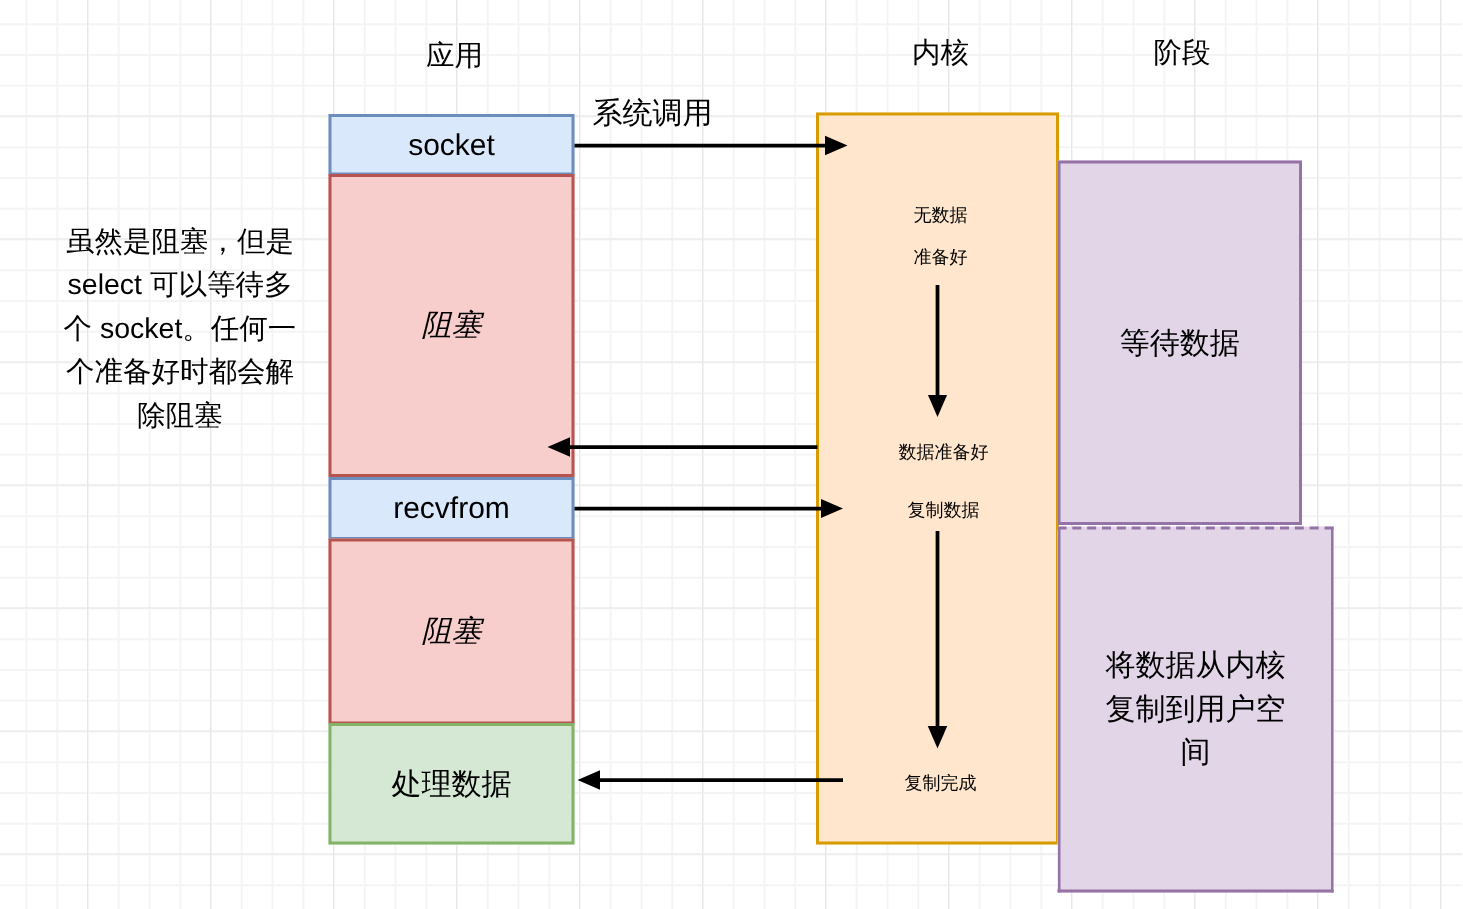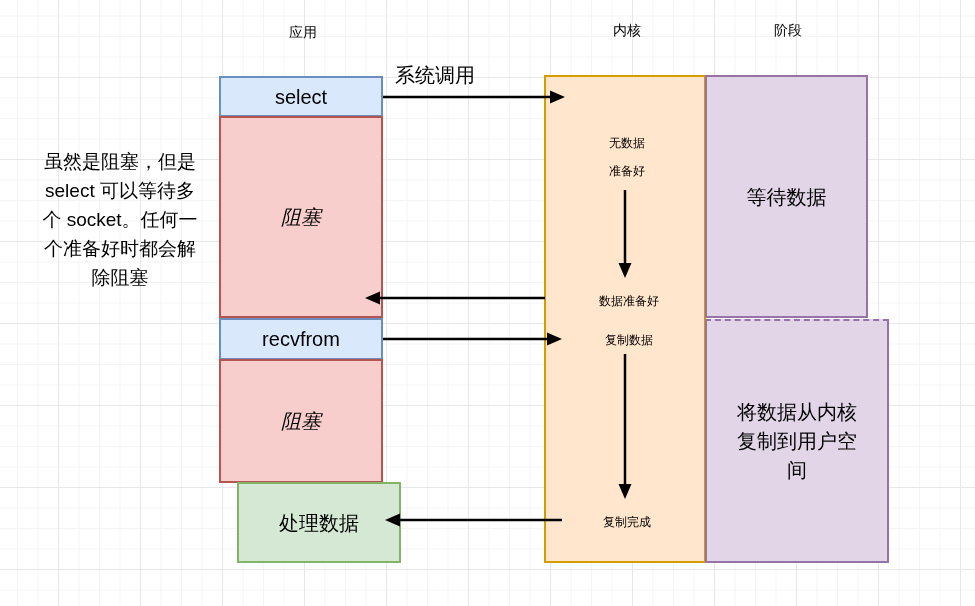--- a/index.html
+++ b/index.html
@@ -17,21 +17,21 @@
       linear-gradient(to bottom, #e7e7e7 1px, transparent 1px),
       linear-gradient(to right, #f4f4f4 1px, transparent 1px),
       linear-gradient(to bottom, #f4f4f4 1px, transparent 1px);
     background-size: 82px 82px, 82px 82px, 20.5px 20.5px, 20.5px 20.5px;
     background-position: 58px 0, 0 77px, 17px 0, 0 15.5px;
   }
   .hdr {
     position: absolute;
     width: 140px;
     text-align: center;
-    font-size: 14px;
+    font-size: 19px;
     color: var(--text, #000);
     font-family: Liberation Mono, monospace;
   }
   .note {
     position: absolute;
     left: 14px; top: 147px;
     width: 212px;
     font-size: 19px;
     line-height: 29px;
     text-align: center;
@@ -43,23 +43,23 @@
     align-items: center;
     justify-content: center;
     font-size: 20px;
     text-align: center;
     line-height: 28px;
     white-space: pre-line;
   }
   .blue   { background: var(--blue-fill, #dae8fc);   border: 2px solid var(--blue-stroke, #6c8ebf); }
   .red    { background: var(--red-fill, #f8cecc);    border: 2px solid var(--red-stroke, #b85450); font-style: italic; }
   .orange { background: var(--orange-fill, #ffe6cc); border: 2px solid var(--orange-stroke, #d79b00); }
-  .purple { background: var(--purple-fill, #e1d5e7); border: 2px solid var(--purple-stroke, #9673a6); }
+  .purple { background: var(--purple-fill, #e1d5e7); border: 2px solid var(--purple-stroke, #9673a6); margin-top: 32px; }
   .purple-dash-top { border-top-style: dashed; }
-  .green  { background: var(--green-fill, #d5e8d4);  border: 2px solid var(--green-stroke, #82b366); margin-left: 18px; }
+  .green  { background: var(--green-fill, #d5e8d4);  border: 2px solid var(--green-stroke, #82b366); }
 
   .ktext {
     position: absolute;
     transform: translateX(-50%);
     font-size: 12px;
     line-height: 28px;
     text-align: center;
     white-space: pre-line;
   }
   .arrow-label {
@@ -79,21 +79,21 @@
   <div class="hdr" style="left:233px; top:24px;">应用</div>
   <div class="hdr" style="left:557px; top:22px;">内核</div>
   <div class="hdr" style="left:718px; top:22px;">阶段</div>
 
   <div class="note">虽然是阻塞，但是
 select 可以等待多
 个 socket。任何一
 个准备好时都会解
 除阻塞</div>
 
-  <div class="box blue" style="left:219px; top:76px;  width:164px; height:41px;">select</div>
+  <div class="box blue" style="left:219px; top:76px;  width:164px; height:41px;">socket</div>
   <div class="box red" style="left:219px; top:116px; width:164px; height:202px;">阻塞</div>
   <div class="box blue" style="left:219px; top:318px; width:164px; height:42px;">recvfrom</div>
   <div class="box red" style="left:219px; top:359px; width:164px; height:124px;">阻塞</div>
   <div class="box green" style="left:219px; top:482px; width:164px; height:81px;">处理数据</div>
 
   <div class="box orange" style="left:544px; top:75px; width:162px; height:488px;"></div>
 
   <div class="box purple" style="left:705px; top:75px; width:163px; height:243px;">等待数据</div>
   <div class="box purple purple-dash-top" style="left:705px; top:319px; width:184px; height:244px; line-height:29px;">将数据从内核
 复制到用户空

